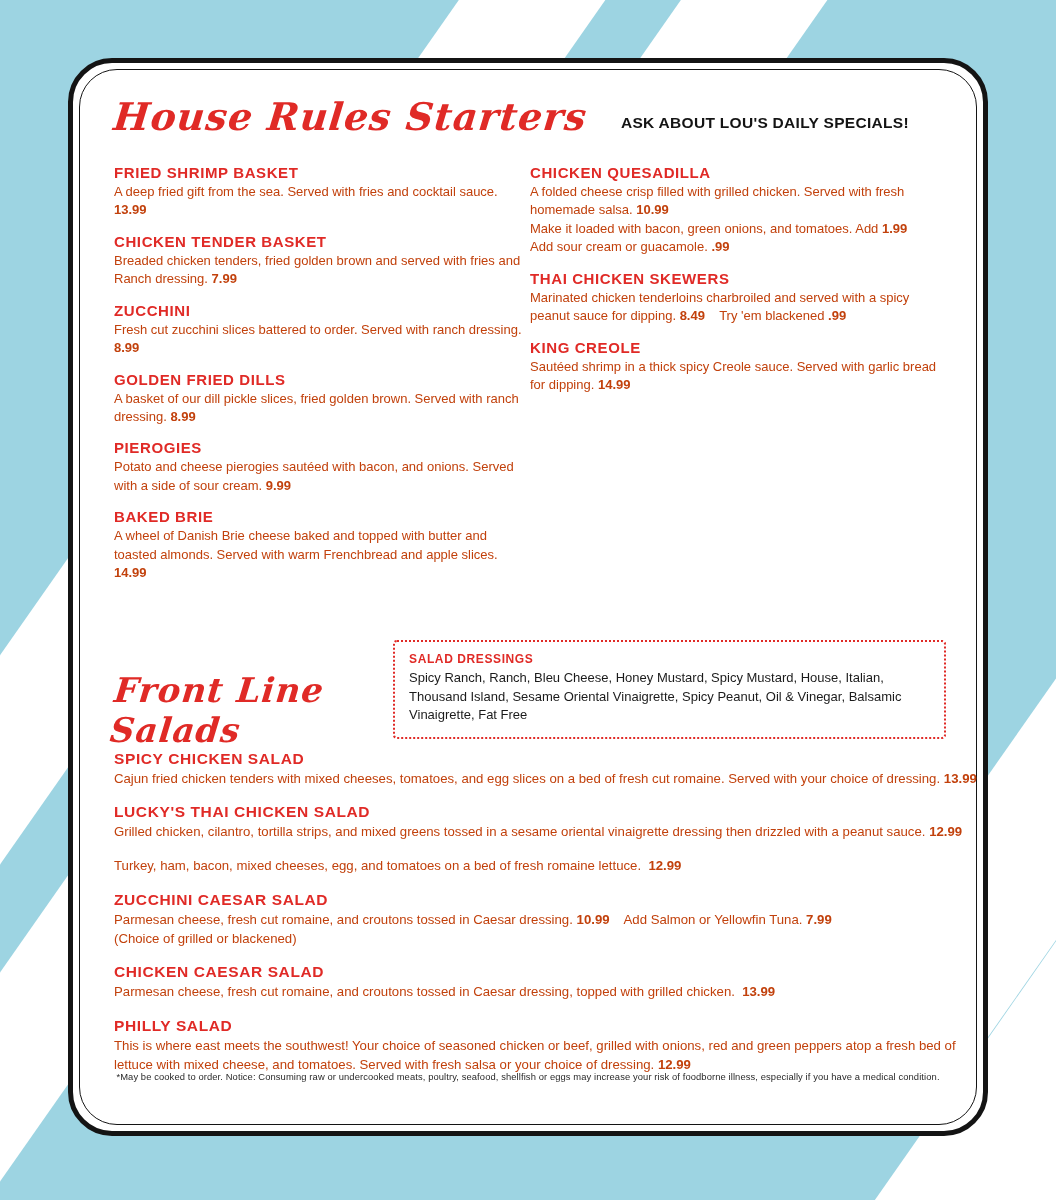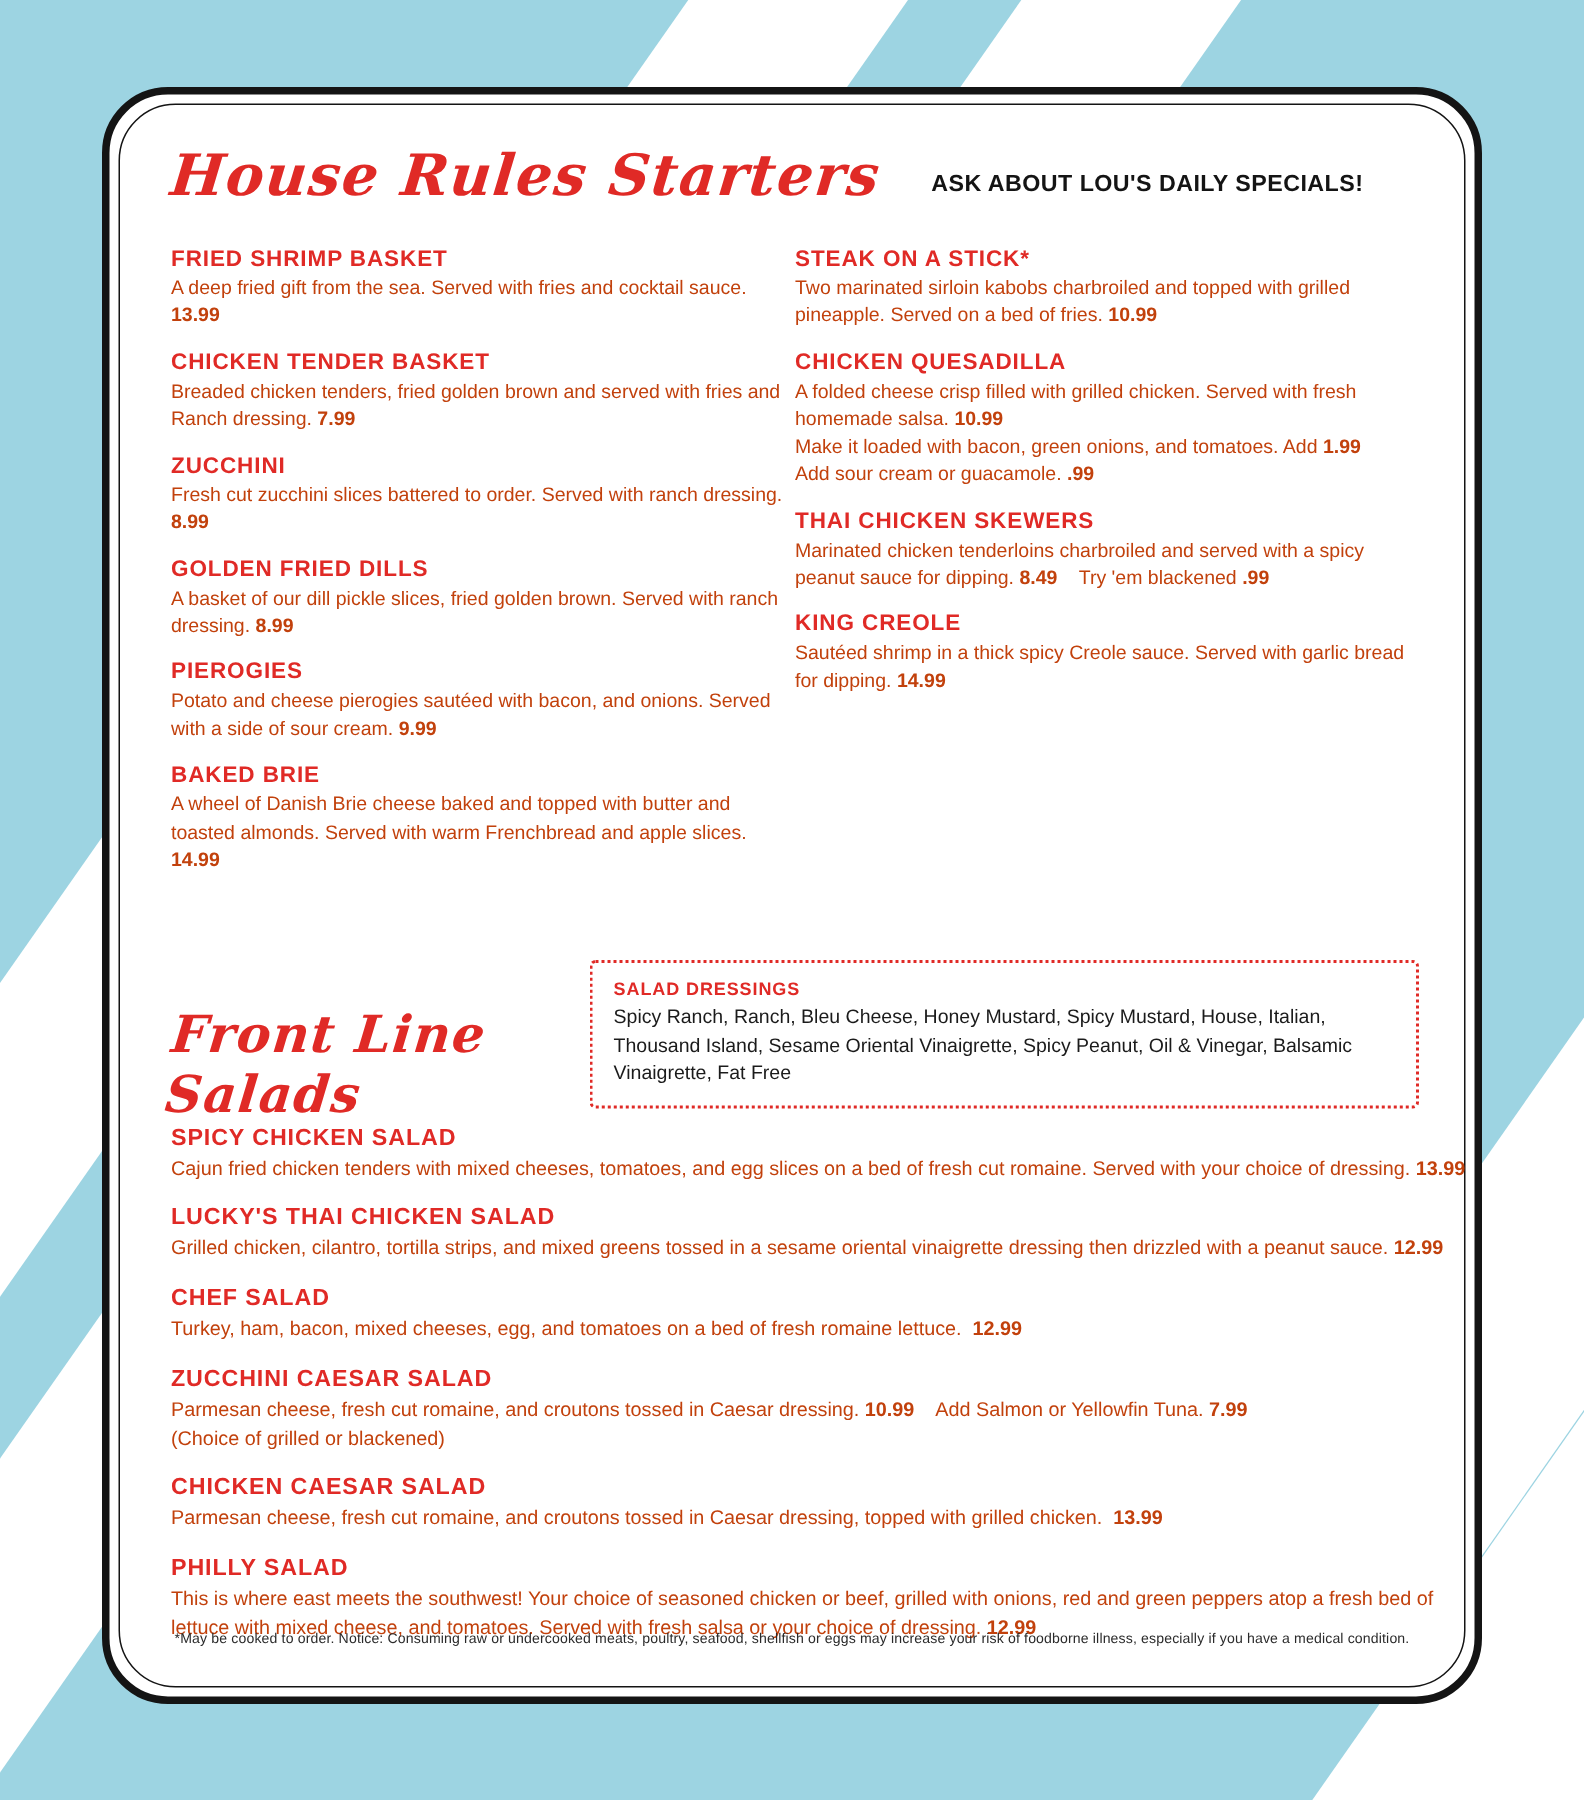--- a/index.html
+++ b/index.html
@@ -138,21 +138,21 @@
   }
 
   .salad-list { margin-top: 0; padding-left: 4px; width: 876px; }
   .salad-list .item { margin-bottom: 15px; }
   .salad-list .item-name { font-size: 15.5px; }
   .salad-list .item-desc { font-size: 13.2px; }
 
   .footnote {
     position: absolute;
     left: 0; right: 0;
-    bottom: 27px;
+    bottom: 42px;
     text-align: center;
     font-size: 9.4px;
     color: #2a2a2a;
     letter-spacing: .1px;
   }
 </style>
 </head>
 <body>
 
 <div class="bg">
@@ -220,27 +220,20 @@
           <div class="item-desc">
             <span>A wheel of Danish Brie cheese baked and topped with butter and toasted almonds. Served with warm Frenchbread and apple slices.</span>
             <span class="price">14.99</span>
           </div>
         </div>
 
       </div>
 
       <div class="col">
 
-        <div class="item">
-          <div class="item-name">STEAK ON A STICK*</div>
-          <div class="item-desc">
-            <span>Two marinated sirloin kabobs charbroiled and topped with grilled pineapple. Served on a bed of fries.</span>
-            <span class="price">10.99</span>
-          </div>
-        </div>
 
         <div class="item">
           <div class="item-name">CHICKEN QUESADILLA</div>
           <div class="item-desc">
             <span>A folded cheese crisp filled with grilled chicken. Served with fresh homemade salsa.</span>
             <span class="price">10.99</span>
             <br>
             <span>Make it loaded with bacon, green onions, and tomatoes.  Add</span>
             <span class="price">1.99</span>
             &nbsp;&nbsp;&nbsp;
@@ -291,21 +284,20 @@
 
       <div class="item">
         <div class="item-name">LUCKY'S THAI CHICKEN SALAD</div>
         <div class="item-desc">
           <span>Grilled chicken, cilantro, tortilla strips, and mixed greens tossed in a sesame oriental vinaigrette dressing then drizzled with a peanut sauce.</span>
           <span class="price">12.99</span>
         </div>
       </div>
 
       <div class="item">
-        <div class="item-name">CHEF SALAD</div>
         <div class="item-desc">
           <span>Turkey, ham, bacon, mixed cheeses, egg, and tomatoes on a bed of fresh romaine lettuce.</span>
           &nbsp;<span class="price">12.99</span>
         </div>
       </div>
 
       <div class="item">
         <div class="item-name">ZUCCHINI CAESAR SALAD</div>
         <div class="item-desc">
           <span>Parmesan cheese, fresh cut romaine, and croutons tossed in Caesar dressing.</span>

